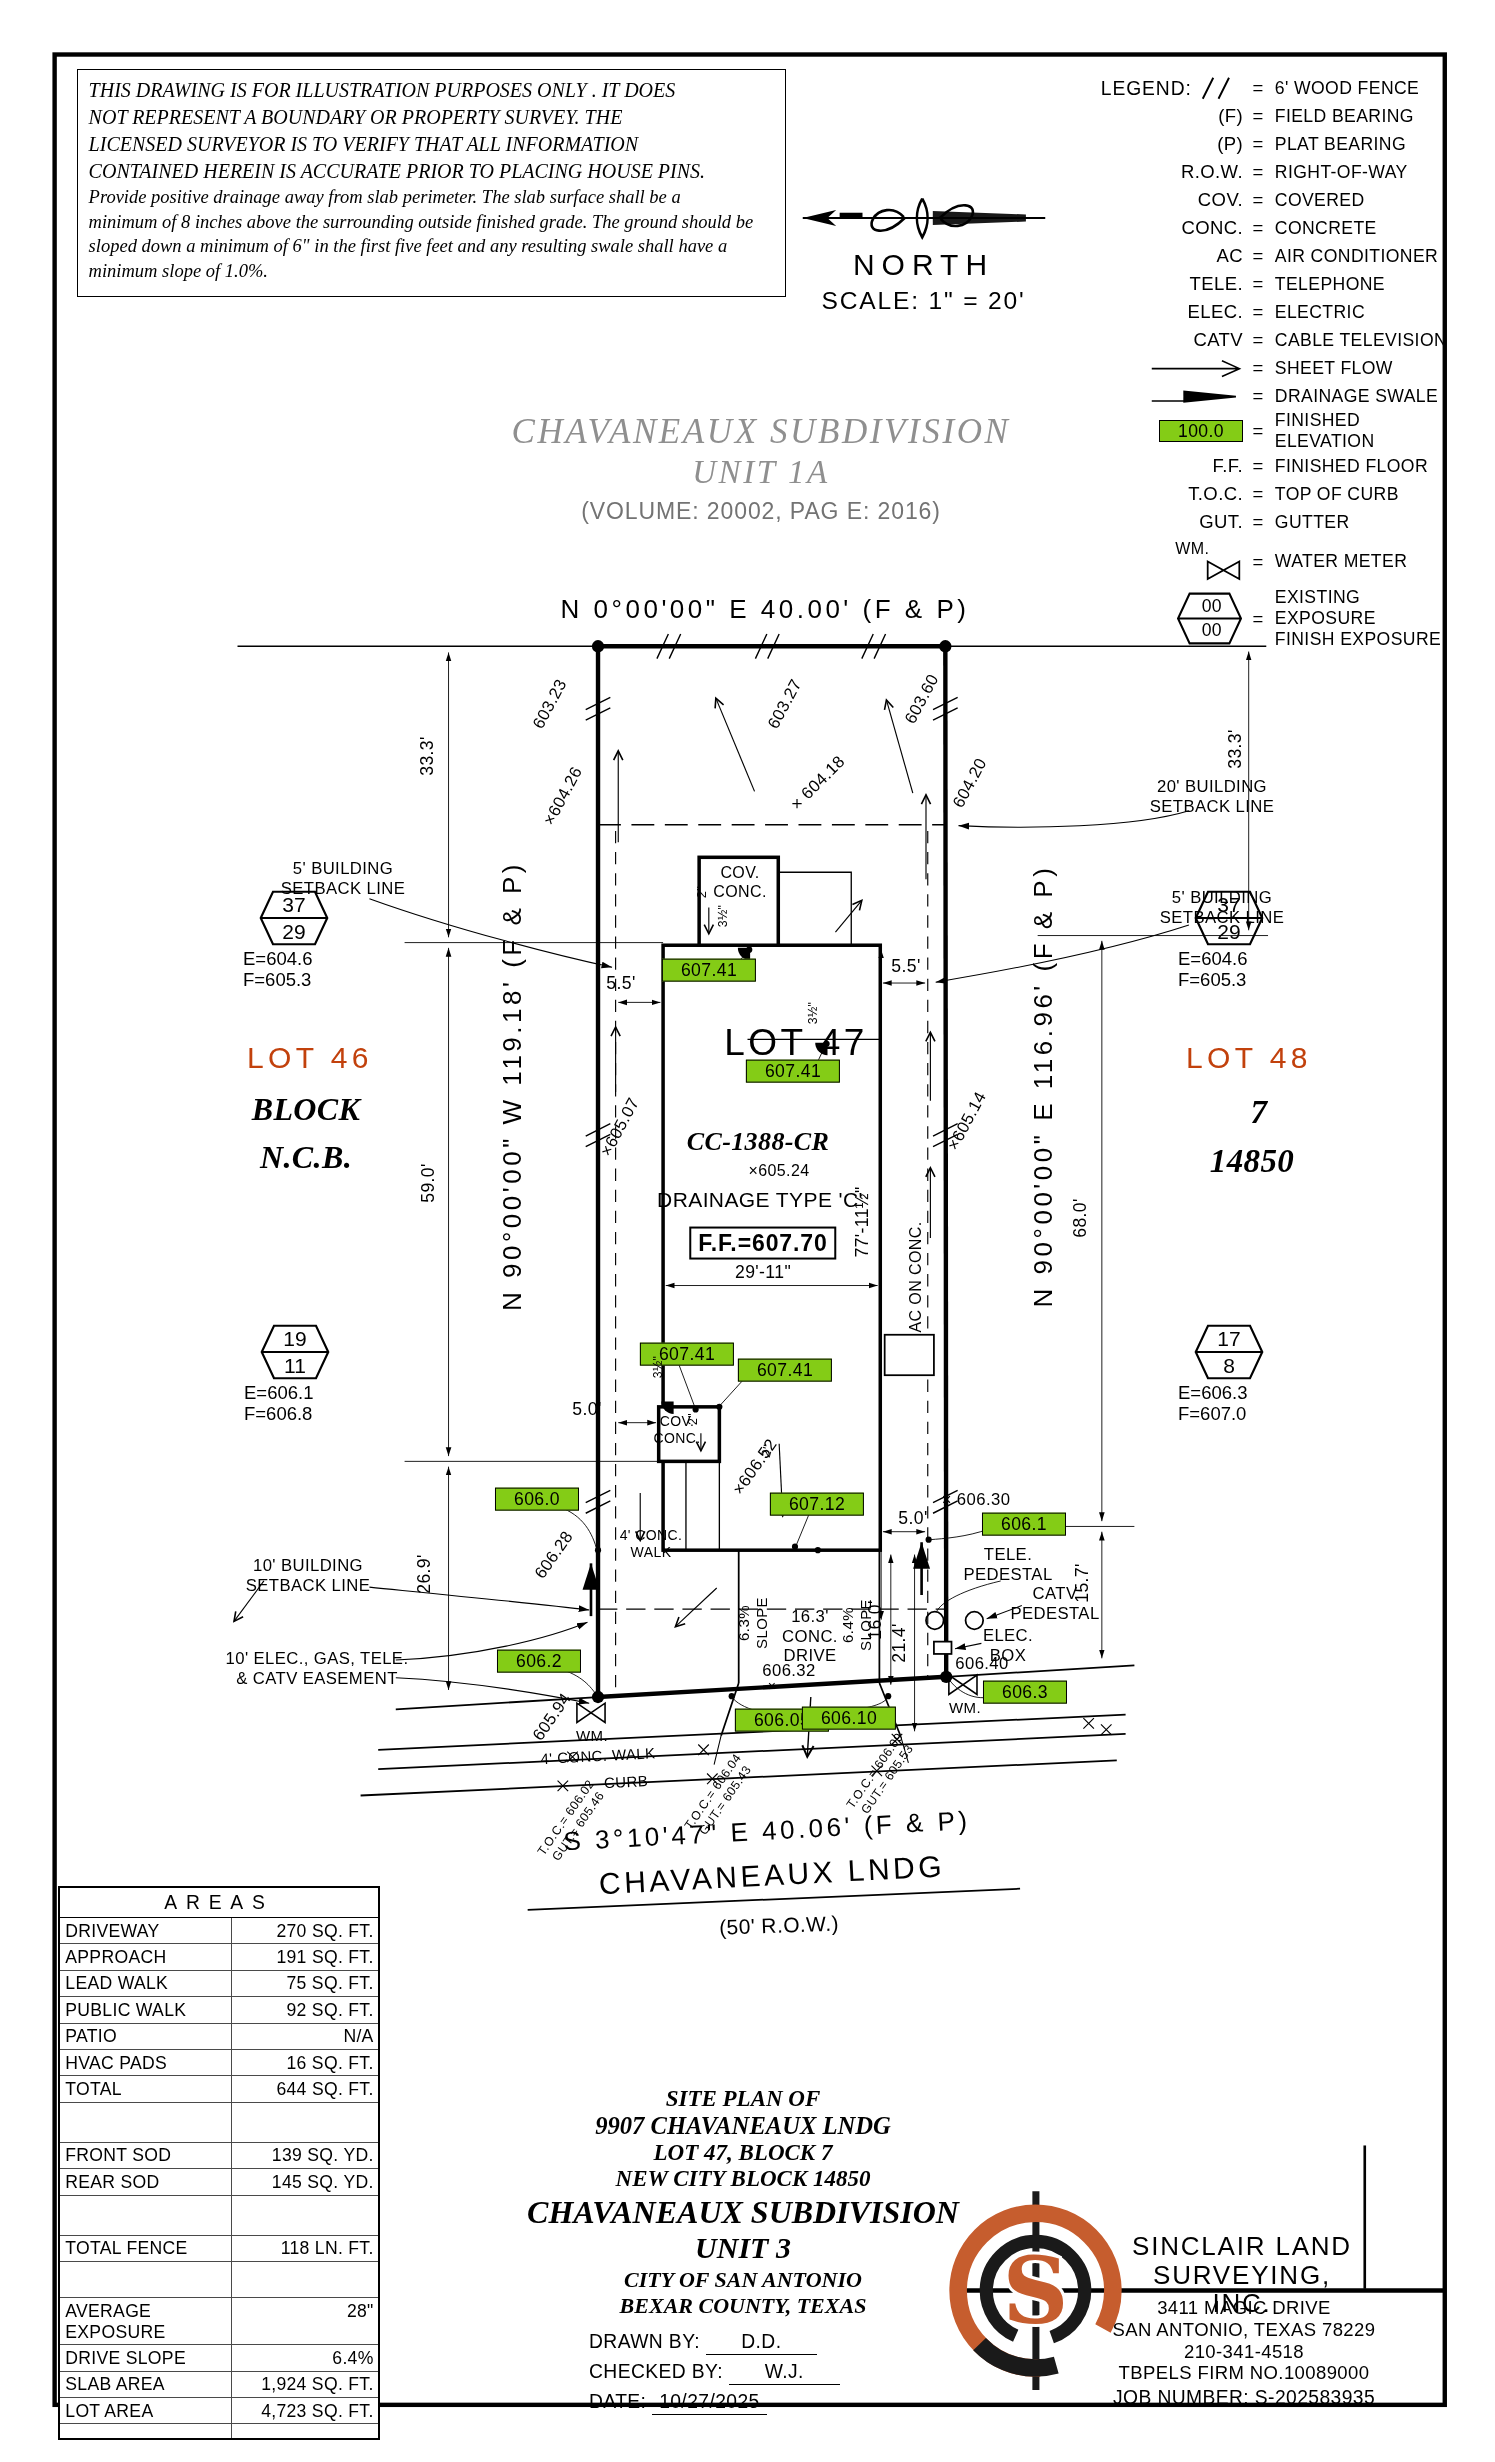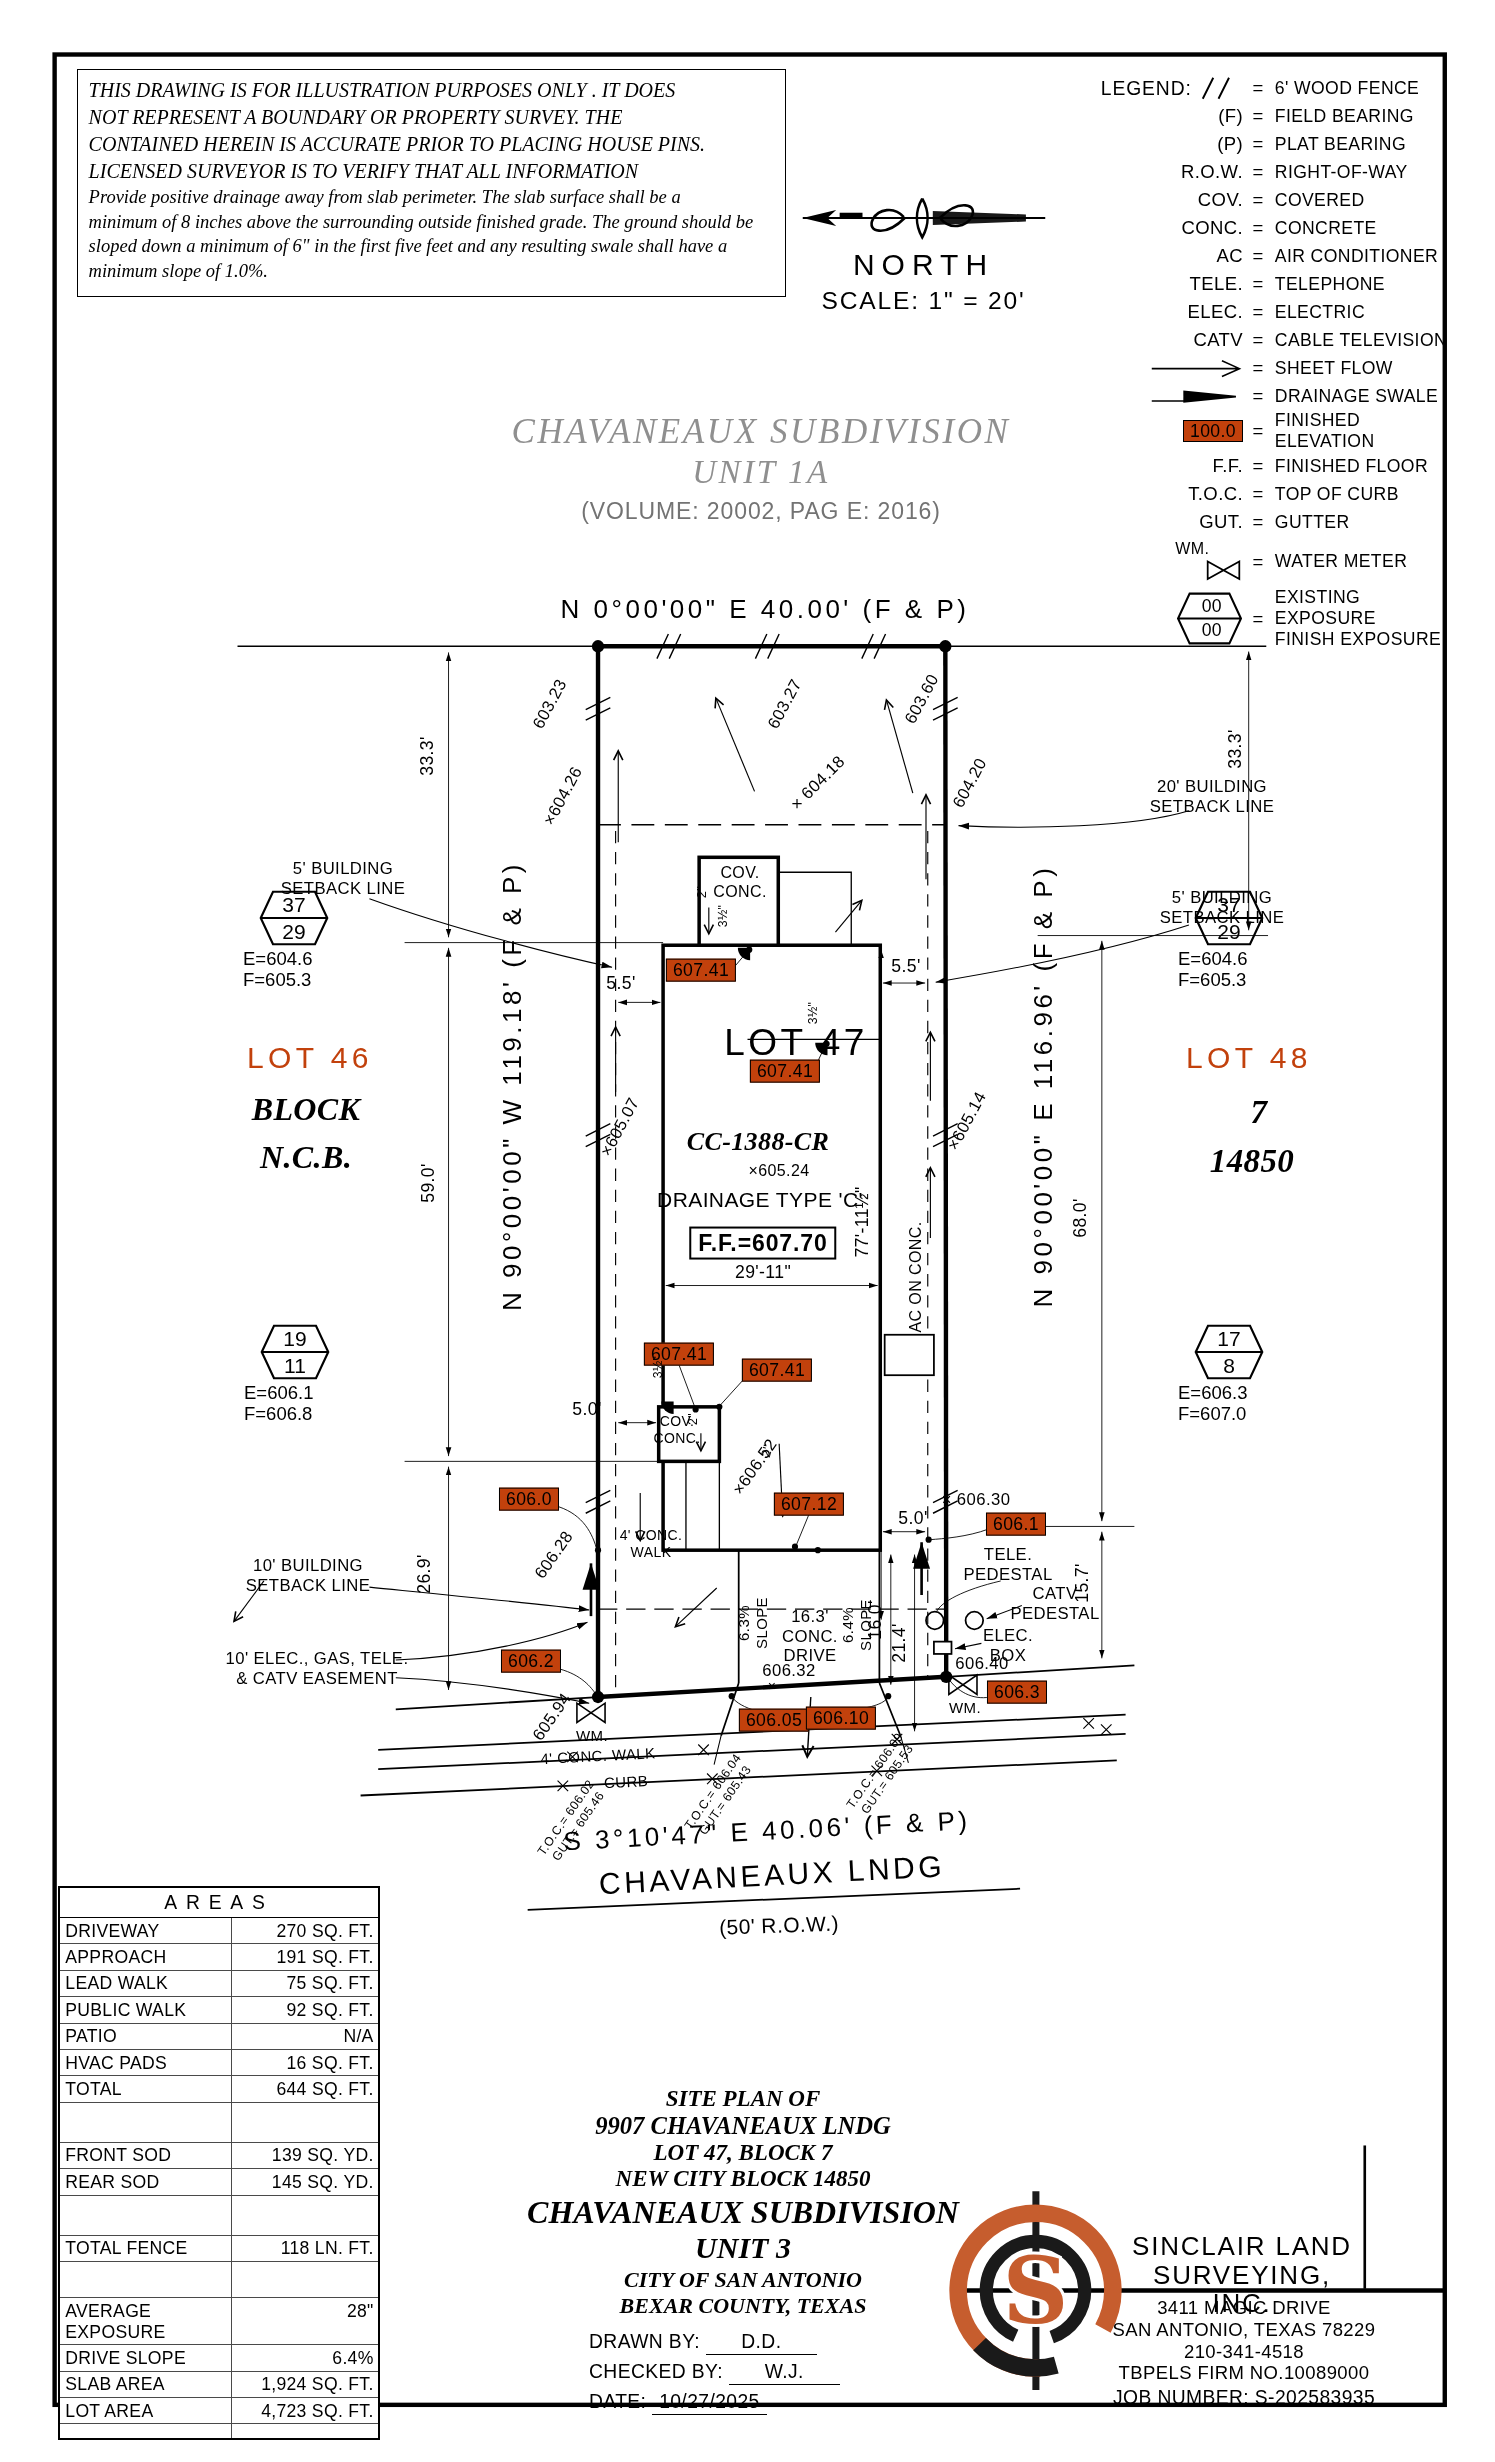--- a/index.html
+++ b/index.html
@@ -3,21 +3,21 @@
 <meta charset="utf-8">
 <style>
   html,body{margin:0;padding:0;background:#fff;}
   #page{position:relative;width:1495px;height:2462px;background:#fff;overflow:hidden;
         font-family:"Liberation Sans",sans-serif;color:#000;}
   #draw{position:absolute;left:0;top:0;}
   .abs{position:absolute;}
   .anno{position:absolute;transform:translate(-50%,-50%) rotate(var(--r,0deg));
         white-space:nowrap;text-align:center;line-height:1.18;letter-spacing:0.4px;}
   .anno div{line-height:1.18;}
-  .tag{border:1.8px solid #000;padding:0 6px;background:#c2410c;}
+  .tag{border:1.8px solid #000;padding:0 18px;background:#84cc16;margin-left:8px;}
   .ff{border:2.6px solid #000;padding:0.9px 7px;background:#fff;font-weight:bold;letter-spacing:0.9px;}
   .gray{color:#c2410c;letter-spacing:4.4px;}
   .serif{font-family:"Liberation Serif",serif;font-style:italic;font-weight:bold;}
   .wide{letter-spacing:3.5px;font-weight:500;}
   
   #disclaimer{left:77px;top:69px;width:688px;border:1.8px solid #000;padding:7px 8.8px 12.3px 10.6px;
       font-family:"Liberation Serif",serif;font-style:italic;}
   #disclaimer .cap{font-size:20px;line-height:1.35;}
   #disclaimer .low{font-size:18.5px;line-height:1.33;}
   
@@ -236,22 +236,22 @@
     </g>
 
     <path d="M1085,2605 H1642" stroke="#000" stroke-width="5"></path>
     <path d="M1552,2440 V2603" stroke="#000" stroke-width="3"></path>
     <path d="M1178,2492 V2718" stroke="#1a1a1a" stroke-width="8"></path>
   </svg>
 
   <div id="disclaimer" class="abs">
     <div class="cap">THIS DRAWING IS FOR ILLUSTRATION PURPOSES ONLY . IT DOES</div>
     <div class="cap">NOT REPRESENT A BOUNDARY OR PROPERTY SURVEY. THE</div>
+    <div class="cap">LICENSED SURVEYOR IS TO VERIFY THAT ALL INFORMATION</div>
     <div class="cap">CONTAINED HEREIN IS ACCURATE PRIOR TO PLACING HOUSE PINS.</div>
-    <div class="cap">LICENSED SURVEYOR IS TO VERIFY THAT ALL INFORMATION</div>
     <div class="low">Provide positive drainage away from slab perimeter. The slab surface shall be a</div>
     <div class="low">minimum of 8 inches above the surrounding outside finished grade. The ground should be</div>
     <div class="low">sloped down a minimum of 6" in the first five feet and any resulting swale shall have a</div>
     <div class="low">minimum slope of 1.0%.</div>
   </div>
 
   <div id="north" class="abs">
     <svg width="246" height="46" viewBox="0 0 280 52">
       <g stroke="#000" fill="none" stroke-width="2">
         <path d="M2,26 H278" stroke-width="2.5"></path>

